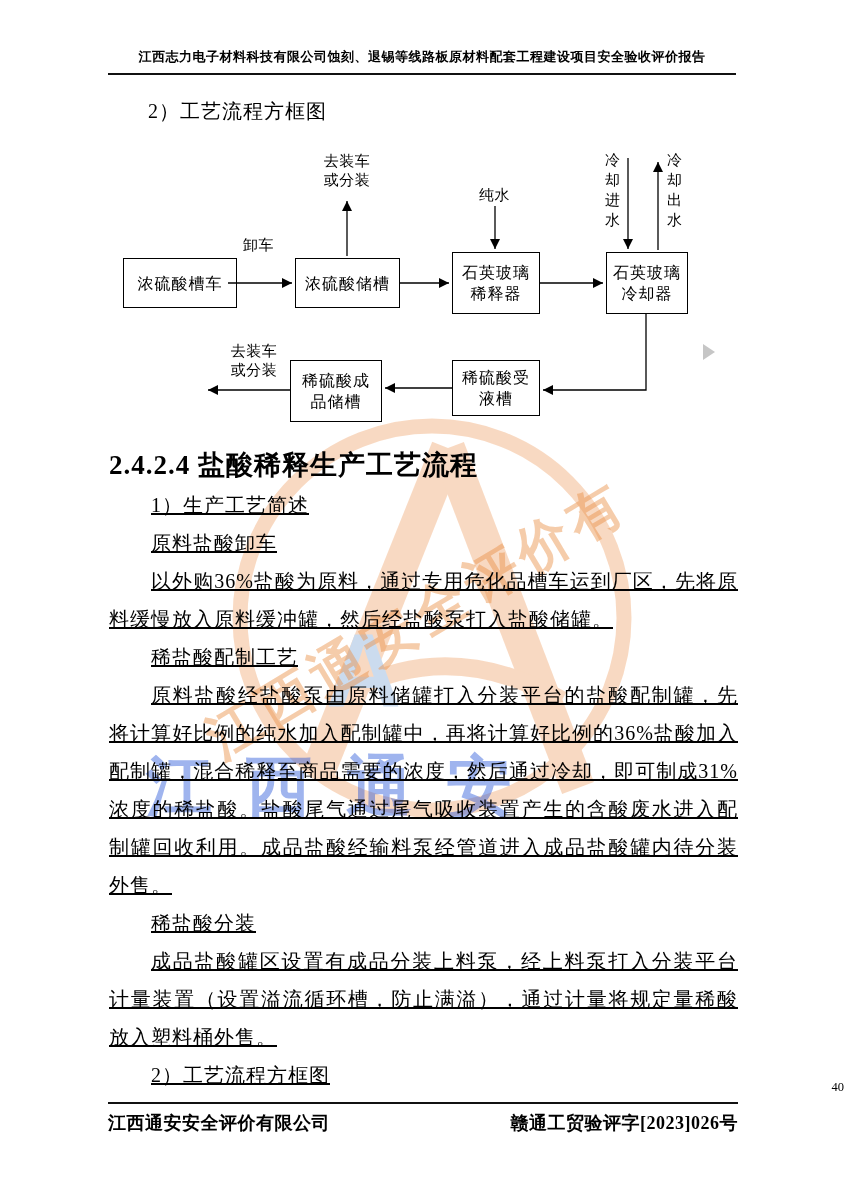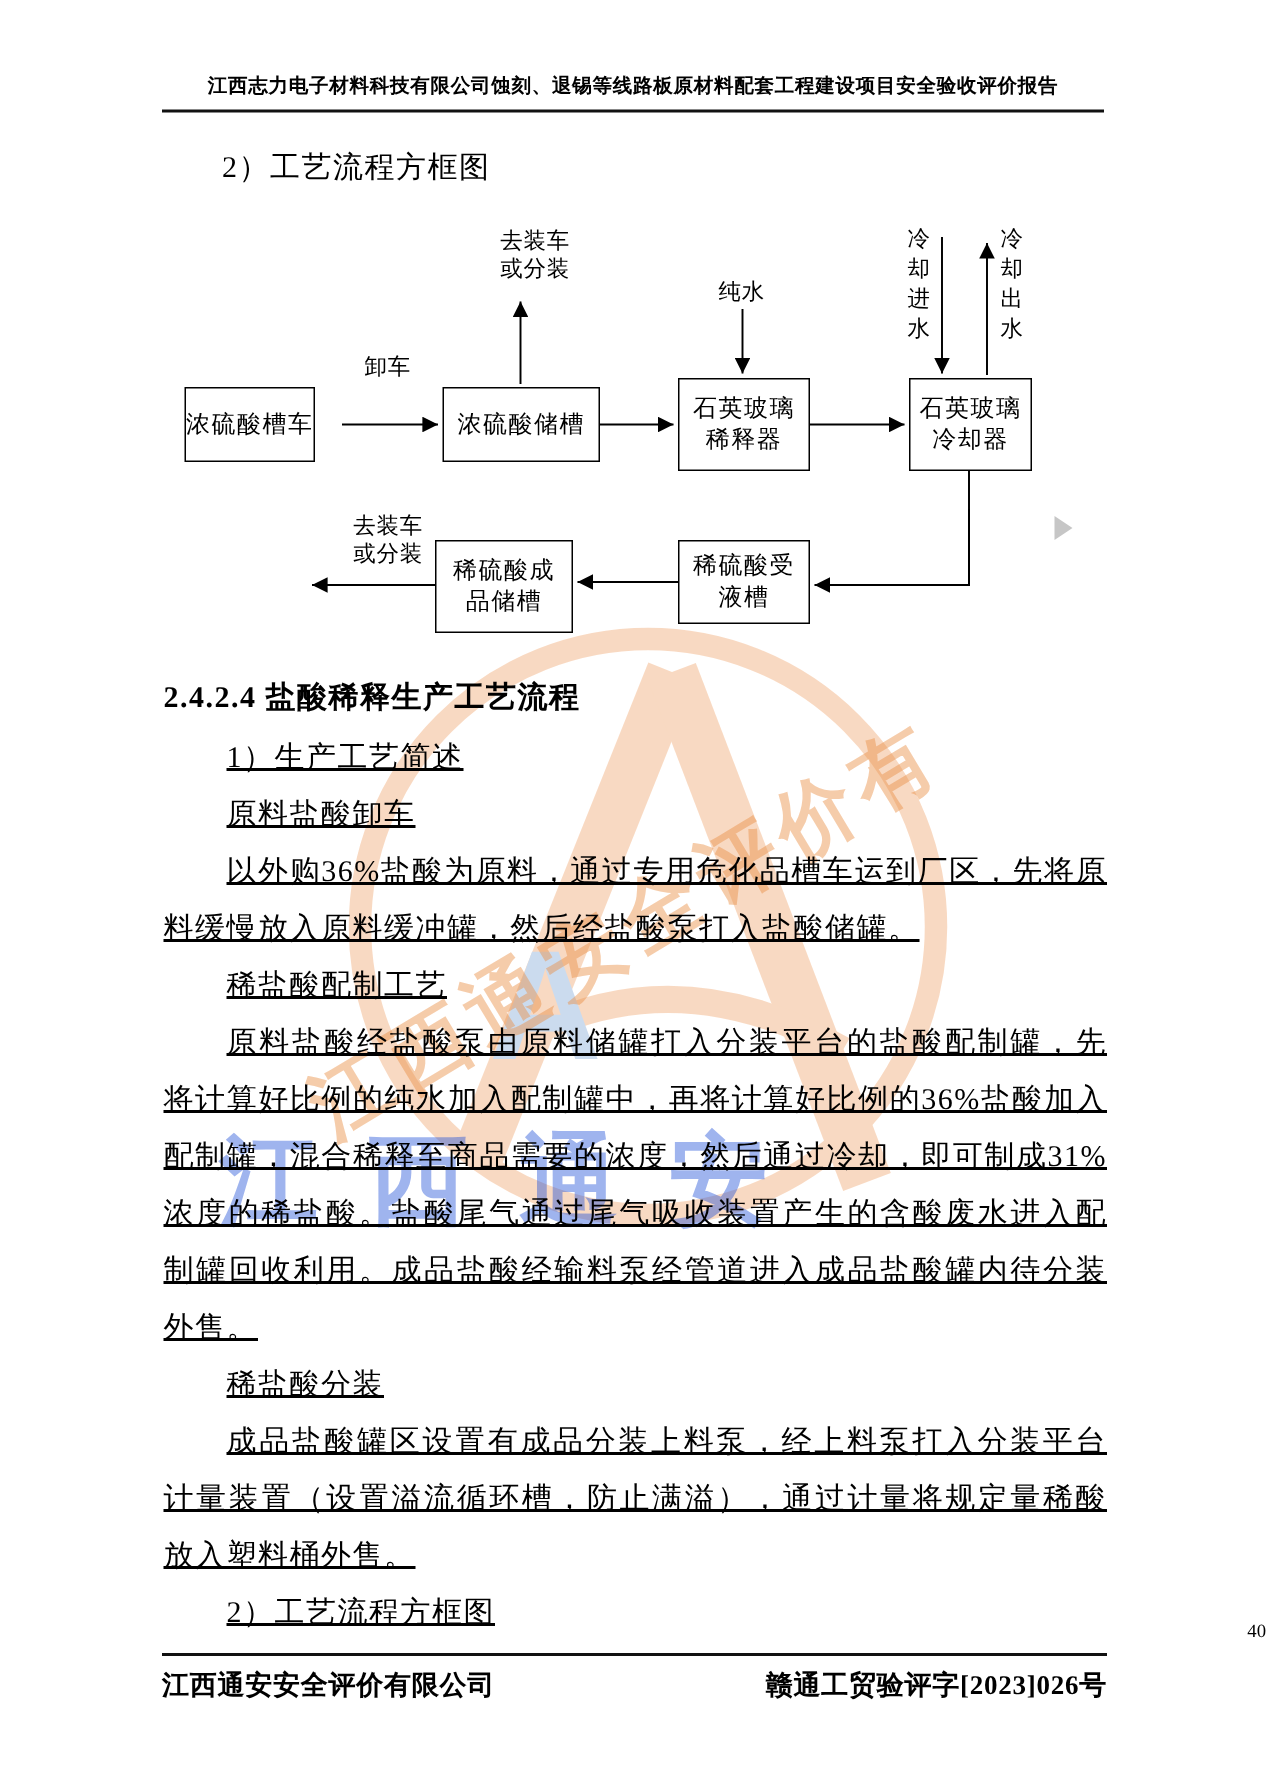--- a/index.html
+++ b/index.html
@@ -55,32 +55,32 @@
   .flowchart { position:absolute; left:0; top:0; width:844px; height:445px; z-index:2; }
   .flowchart svg { position:absolute; left:0; top:0; }
   .fbox {
     position:absolute; border:1.4px solid #000;
     display:flex; flex-direction:column; align-items:center; justify-content:center;
     font-size:16px; line-height:21px; letter-spacing:1px; text-align:center;
   }
   .flabel {
     position:absolute; font-size:15px; line-height:19px; text-align:center; letter-spacing:0.5px;
   }
-  .flabel span { display:block;text-align:right; }
+  .flabel span { display:block; }
   .vlabel {
     position:absolute; width:17px; font-size:15px; line-height:20px;
     word-break:break-all; text-align:center;
   }
 
   
   .textblock {
     position:absolute; left:109px; top:444px; width:629px; z-index:2;
   }
   .textblock h3 {
-    font-size:20px; line-height:42px; font-weight:bold; letter-spacing:1px;
+    font-size:27px; line-height:42px; font-weight:bold; letter-spacing:1px;
   }
   .textblock p {
     font-size:20px; line-height:38px; letter-spacing:1px;
     text-indent:42px; text-align:justify;text-decoration:underline;
   }
 
   .margin-marker {
     position:absolute; left:703px; top:344px; z-index:2;
     width:0; height:0;
     border-left:12px solid #c6c6c6;
@@ -123,21 +123,21 @@
       <line x1="495" y1="206" x2="495" y2="249" marker-end="url(#ah)"></line>
       <line x1="540" y1="283" x2="603" y2="283" marker-end="url(#ah)"></line>
       <line x1="628" y1="158" x2="628" y2="249" marker-end="url(#ah)"></line>
       <line x1="658" y1="250" x2="658" y2="162" marker-end="url(#ah)"></line>
       <polyline points="646,314 646,390 543,390" marker-end="url(#ah)"></polyline>
       <line x1="452" y1="388" x2="385" y2="388" marker-end="url(#ah)"></line>
       <line x1="290" y1="390" x2="208" y2="390" marker-end="url(#ah)"></line>
     </g>
   </svg>
 
-  <div class="fbox" style="left:123px;top:258px;width:87px;height:50px">
+  <div class="fbox" style="left:123px;top:258px;width:114px;height:50px">
     <span>浓硫酸槽车</span>
   </div>
   <div class="fbox" style="left:295px;top:258px;width:105px;height:50px">
     <span>浓硫酸储槽</span>
   </div>
   <div class="fbox" style="left:452px;top:252px;width:88px;height:62px">
     <span>石英玻璃</span>
     <span>稀释器</span>
   </div>
   <div class="fbox" style="left:606px;top:252px;width:82px;height:62px">

